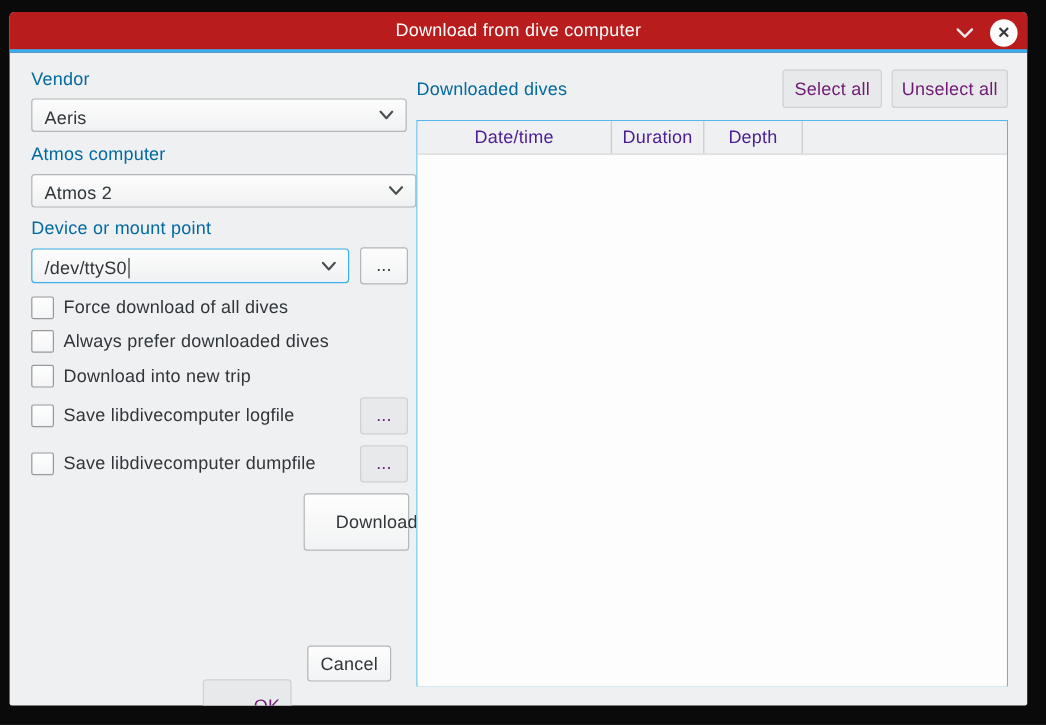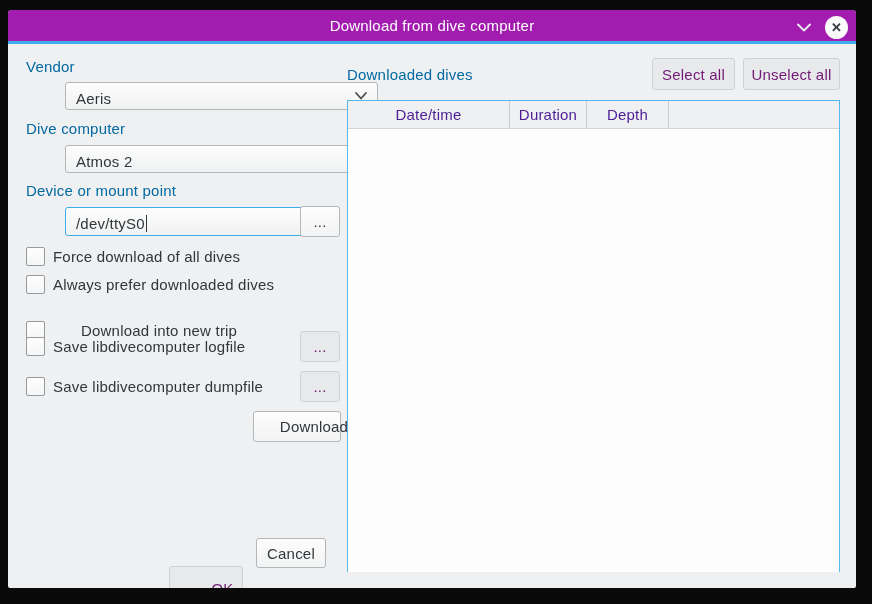--- a/index.html
+++ b/index.html
@@ -13,37 +13,37 @@
     overflow: hidden;
   }
   .stage { position: relative; width: 872px; height: 604px; background: #0a0a0a; }
   .dialog {
     position: absolute; left: 8px; top: 10px; width: 848px; height: 578px;
     background: #eff0f1; border-radius: 4px 4px 2px 2px; overflow: hidden;
   }
   
   .titlebar {
     position: absolute; left: 0; top: 0; width: 100%; height: 34px;
-    background: #a21caf; border-bottom: 3px solid #3daee9;
+    background: #b91c1c; border-bottom: 3px solid #3daee9;
     display: flex; align-items: center; justify-content: center;
   }
   .titlebar .title { color: #fcfcfc; font-size: 15px; }
   .tb-icons { position: absolute; right: 8px; top: 0; height: 34px; display: flex; align-items: center; gap: 12px; }
   .shade-btn { width: 18px; height: 18px; display: flex; align-items: center; justify-content: center; cursor: pointer; }
   .close-btn {
     width: 23px; height: 23px; border-radius: 50%; background: #fcfcfc;
     display: flex; align-items: center; justify-content: center; cursor: pointer;
   }
   .close-btn span { color: #33383c; font-size: 13px; font-weight: bold; line-height: 1; }
   
   .label { position: absolute; font-size: 15px; color: #0369a1; white-space: nowrap; }
   .combo {
     position: absolute; height: 28px; border: 1px solid #b4b6b8; border-radius: 3px;
     background: linear-gradient(#fdfdfd, #f0f1f2);
-    display: flex; align-items: center; padding: 4px 30px 0 10px; cursor: pointer; margin-left: 39px;
+    display: flex; align-items: center; padding: 4px 30px 0 10px; cursor: pointer;
   }
   .combo.focused { border-color: #3daee9; }
   .combo .chev { position: absolute; right: 10px; top: 50%; margin-top: -4px; }
   .caret { display: inline-block; width: 1px; height: 17px; background: #31363b; margin-left: 1px; vertical-align: -3px; }
   .btn {
     position: absolute; border: 1px solid #b4b6b8; border-radius: 3px;
     background: linear-gradient(#fdfdfd, #f2f3f4);
     display: flex; align-items: center; justify-content: center;
     font-size: 15px; color: #31363b; cursor: pointer;
   }
@@ -93,21 +93,21 @@
     </div>
 
     <div class="label" style="left:18px; top:48px;">Vendor</div>
     <div class="combo" style="left:18px; top:72px; width:313px;">
       <span>Aeris</span>
       <svg class="chev" width="12" height="8" viewBox="0 0 12 8">
         <polyline points="1,1 6,6.5 11,1" fill="none" stroke="#4a4f54" stroke-width="1.8" stroke-linecap="round" stroke-linejoin="round"></polyline>
       </svg>
     </div>
 
-    <div class="label" style="left:18px; top:110px;">Dive computer</div>
+    <div class="label" style="left:18px; top:110px;">Atmos computer</div>
     <div class="combo" style="left:18px; top:135px; width:321px;">
       <span>Atmos 2</span>
       <svg class="chev" width="12" height="8" viewBox="0 0 12 8">
         <polyline points="1,1 6,6.5 11,1" fill="none" stroke="#4a4f54" stroke-width="1.8" stroke-linecap="round" stroke-linejoin="round"></polyline>
       </svg>
     </div>
 
     <div class="label" style="left:18px; top:172px;">Device or mount point</div>
     <div class="combo focused" style="left:18px; top:197px; width:265px; height:29px;">
       <span>/dev/ttyS0</span>
@@ -119,38 +119,38 @@
     <div class="btn" style="left:292px; top:196px; width:40px; height:31px;">...</div>
 
     <div class="checkbox-row" style="left:18px; top:237px;">
       <div class="checkbox"></div>
       <span class="cb-label">Force download of all dives</span>
     </div>
     <div class="checkbox-row" style="left:18px; top:265px;">
       <div class="checkbox"></div>
       <span class="cb-label">Always prefer downloaded dives</span>
     </div>
-    <div class="checkbox-row" style="left:18px; top:311px;gap:28px;">
+    <div class="checkbox-row" style="left:18px; top:294px;">
       <div class="checkbox"></div>
       <span class="cb-label">Download into new trip</span>
     </div>
 
     <div class="checkbox-row" style="left:18px; top:327px;">
       <div class="checkbox"></div>
       <span class="cb-label">Save libdivecomputer logfile</span>
     </div>
     <div class="btn disabled" style="left:292px; top:321px; width:40px; height:31px;">...</div>
 
     <div class="checkbox-row" style="left:18px; top:367px;">
       <div class="checkbox"></div>
       <span class="cb-label">Save libdivecomputer dumpfile</span>
     </div>
     <div class="btn disabled" style="left:292px; top:361px; width:40px; height:31px;">...</div>
 
-    <div class="btn" style="left:245px; top:401px; width:88px; height:31px;padding-left:34px;">Download</div>
+    <div class="btn" style="left:245px; top:401px; width:88px; height:48px;padding-left:34px;">Download</div>
 
     <div class="btn disabled" style="left:161px; top:556px; width:74px; height:44px;padding-left:33px;">OK</div>
     <div class="btn" style="left:248px; top:528px; width:70px; height:30px;">Cancel</div>
 
     <div class="label" style="left:339px; top:56px;">Downloaded dives</div>
     <div class="btn disabled" style="left:644px; top:48px; width:83px; height:32px;">Select all</div>
     <div class="btn disabled" style="left:735px; top:48px; width:97px; height:32px;">Unselect all</div>
 
     <div class="dl-table">
       <div class="thead">

